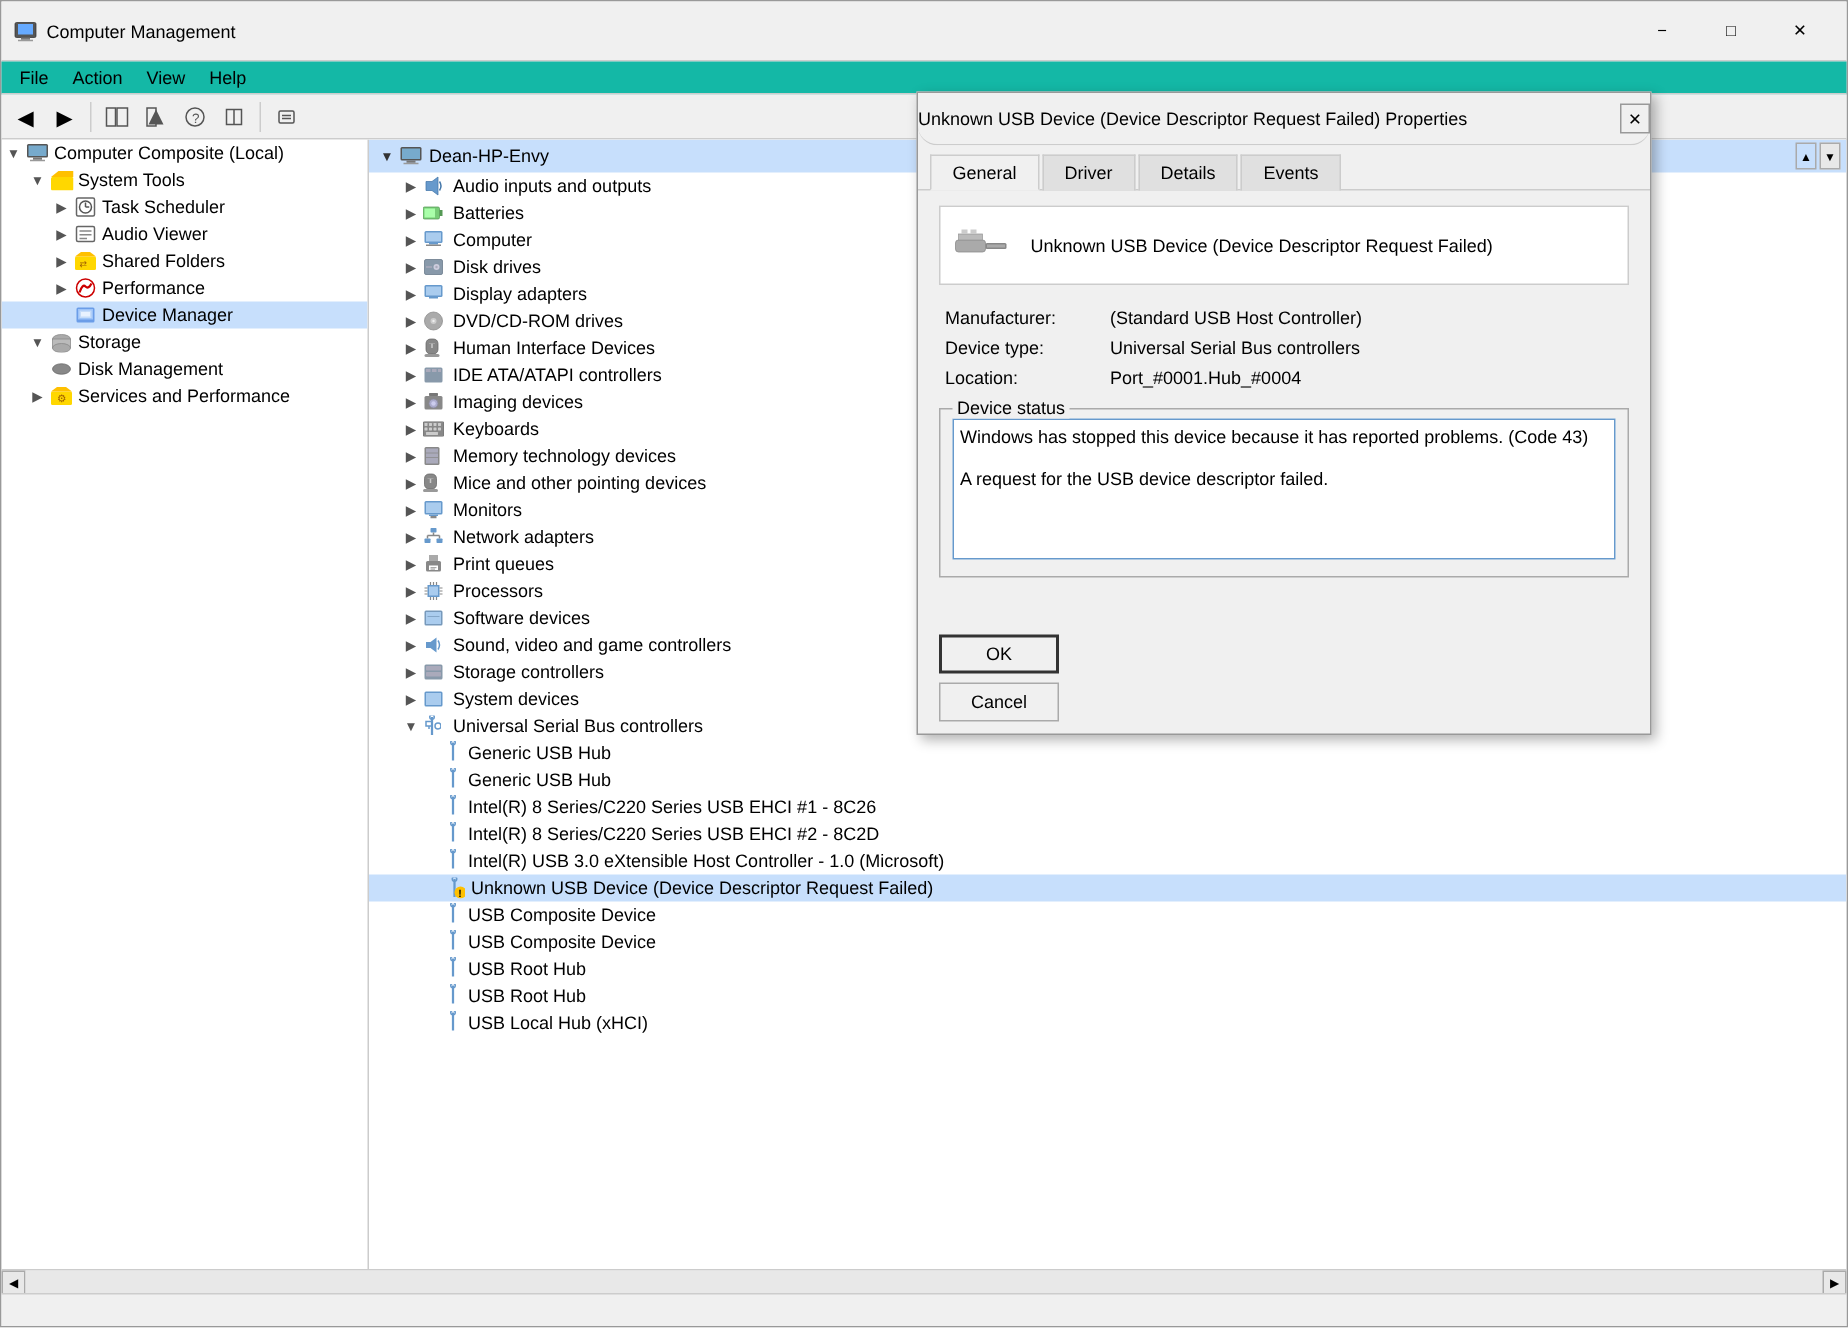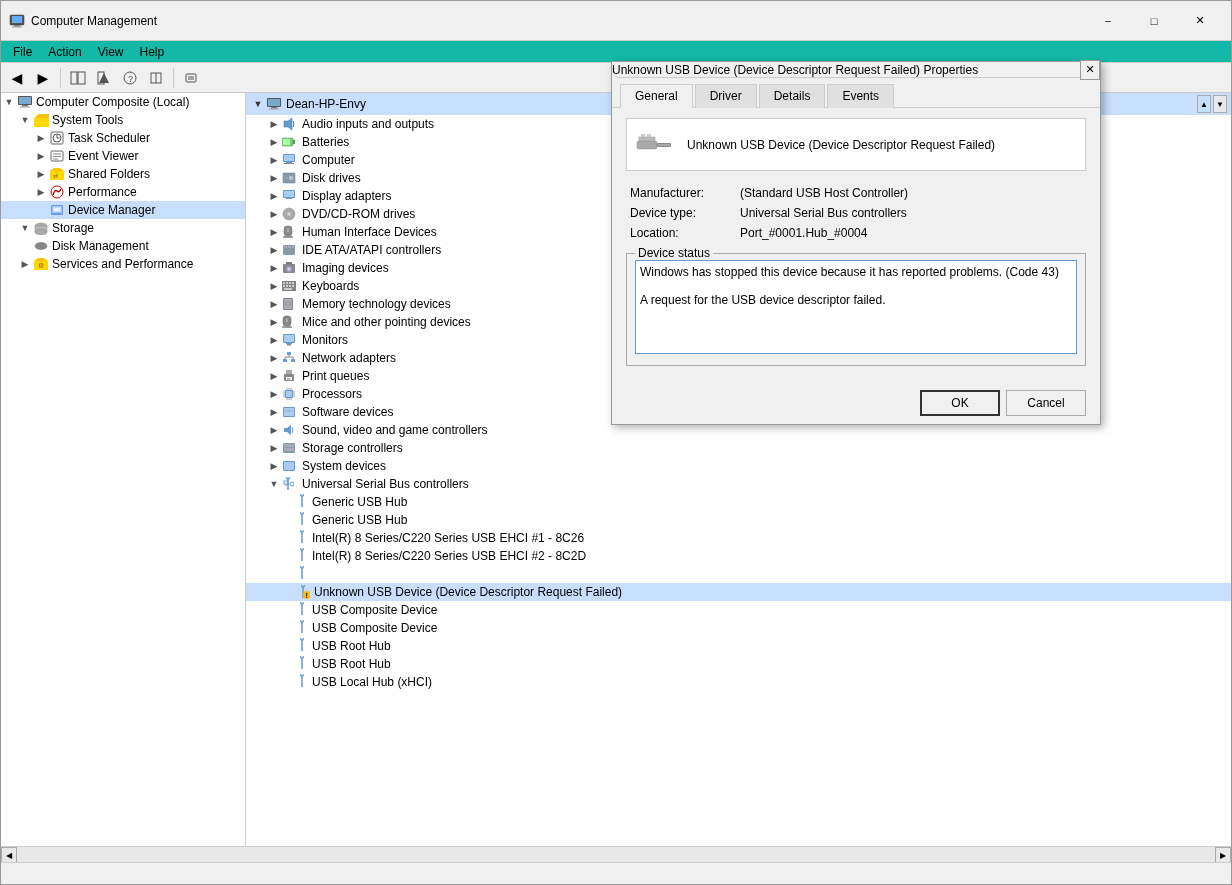--- a/index.html
+++ b/index.html
@@ -218,21 +218,21 @@
       left: 610px;
       width: 490px;
       background: #f0f0f0;
       border: 1px solid #999;
       box-shadow: 3px 3px 8px rgba(0,0,0,0.3);
       pointer-events: all;
       z-index: 100;
     }
 
     .dialog-title-bar {
-      height: 16px;
+      height: 35px;
       background: #f0f0f0;
       display: flex;
       align-items: center;
       padding: 0 0;
       border-bottom: 1px solid #ccc;
       border-radius: 13px;
     }
     .dialog-title-text {
       flex: 1;
       font-size: 12px;
@@ -323,20 +323,21 @@
       resize: none;
       overflow-y: scroll;
     }
 
     
     .dialog-buttons {
       display: flex;
       justify-content: flex-end;
       padding: 8px 14px;
       gap: 6px;
+      flex-direction: column;
     }
     .dialog-btn {
       width: 80px;
       height: 26px;
       border: 1px solid #aaa;
       background: #f0f0f0;
       cursor: pointer;
       font-size: 12px;
     }
     .dialog-btn.default-btn {
@@ -459,21 +460,21 @@
       <div class="tree-item" style="padding-left:32px">
         <div class="expand-btn">▶</div>
         <div class="tree-icon">
           <svg width="14" height="14" viewBox="0 0 14 14">
             <rect x="1" y="2" width="12" height="10" rx="1" fill="#fff" stroke="#666" stroke-width="1"></rect>
             <line x1="3" y1="5" x2="11" y2="5" stroke="#888" stroke-width="1"></line>
             <line x1="3" y1="7.5" x2="11" y2="7.5" stroke="#888" stroke-width="1"></line>
             <line x1="3" y1="10" x2="8" y2="10" stroke="#888" stroke-width="1"></line>
           </svg>
         </div>
-        <span class="tree-label">Event Viewer</span>
+        <span class="tree-label">Audio Viewer</span>
       </div>
 
       <div class="tree-item" style="padding-left:32px">
         <div class="expand-btn">▶</div>
         <div class="tree-icon">
           <svg width="14" height="12" viewBox="0 0 14 12">
             <rect x="0" y="3" width="14" height="9" rx="1" fill="#ffd700"></rect>
             <polygon points="0,3 4,0 10,0 14,3" fill="#ffc000"></polygon>
             <text x="3" y="10" font-size="6" fill="#a06000">⇄</text>
           </svg>
@@ -882,20 +883,21 @@
           </div>
           <span>Intel(R) 8 Series/C220 Series USB EHCI #2 - 8C2D</span>
         </div>
         <div class="device-child">
           <div style="margin-right:4px;">
             <svg width="12" height="14" viewBox="0 0 12 14">
                 <line x1="6" y1="1" x2="6" y2="13" stroke="#6699cc" stroke-width="1.5"></line>
                 <circle cx="6" cy="1" r="1.5" fill="none" stroke="#6699cc" stroke-width="1"></circle>
               </svg>
           </div>
+          <span>Intel(R) USB 3.0 eXtensible Host Controller - 1.0 (Microsoft)</span>
         </div>
 
         <div class="device-child selected">
           <div style="margin-right:4px; display:flex; align-items:center;">
             <svg width="14" height="14" viewBox="0 0 14 14">
               <line x1="7" y1="1" x2="7" y2="13" stroke="#6699cc" stroke-width="1.5"></line>
               <circle cx="7" cy="1" r="1.5" fill="none" stroke="#6699cc" stroke-width="1"></circle>
               <circle cx="11" cy="10" r="4" fill="#ffc000"></circle>
               <text x="9.5" y="13" font-size="7" font-weight="bold" fill="#000">!</text>
             </svg>
@@ -1003,21 +1005,21 @@
           <td class="prop-label">Device type:</td>
           <td class="prop-value">Universal Serial Bus controllers</td>
         </tr>
         <tr>
           <td class="prop-label">Location:</td>
           <td class="prop-value">Port_#0001.Hub_#0004</td>
         </tr>
       </tbody>
         </table>
 
-      <div style="border:1px solid #aaa; padding:6px 8px 8px 8px; margin-bottom:6px; position:relative;">
+      <div style="border:1px solid #aaa; padding:6px 8px 8px 8px; margin-bottom:20px; position:relative;">
         <div style="position:absolute; top:-8px; left:8px; background:#f0f0f0; padding:0 3px; font-size:12px;">Device status</div>
         <textarea class="device-status-textarea" readonly="" style="">Windows has stopped this device because it has reported problems. (Code 43)
 
 A request for the USB device descriptor failed.</textarea>
       </div>
     </div>
 
     <div class="dialog-buttons">
       <button class="dialog-btn default-btn">OK</button>
       <button class="dialog-btn">Cancel</button>

